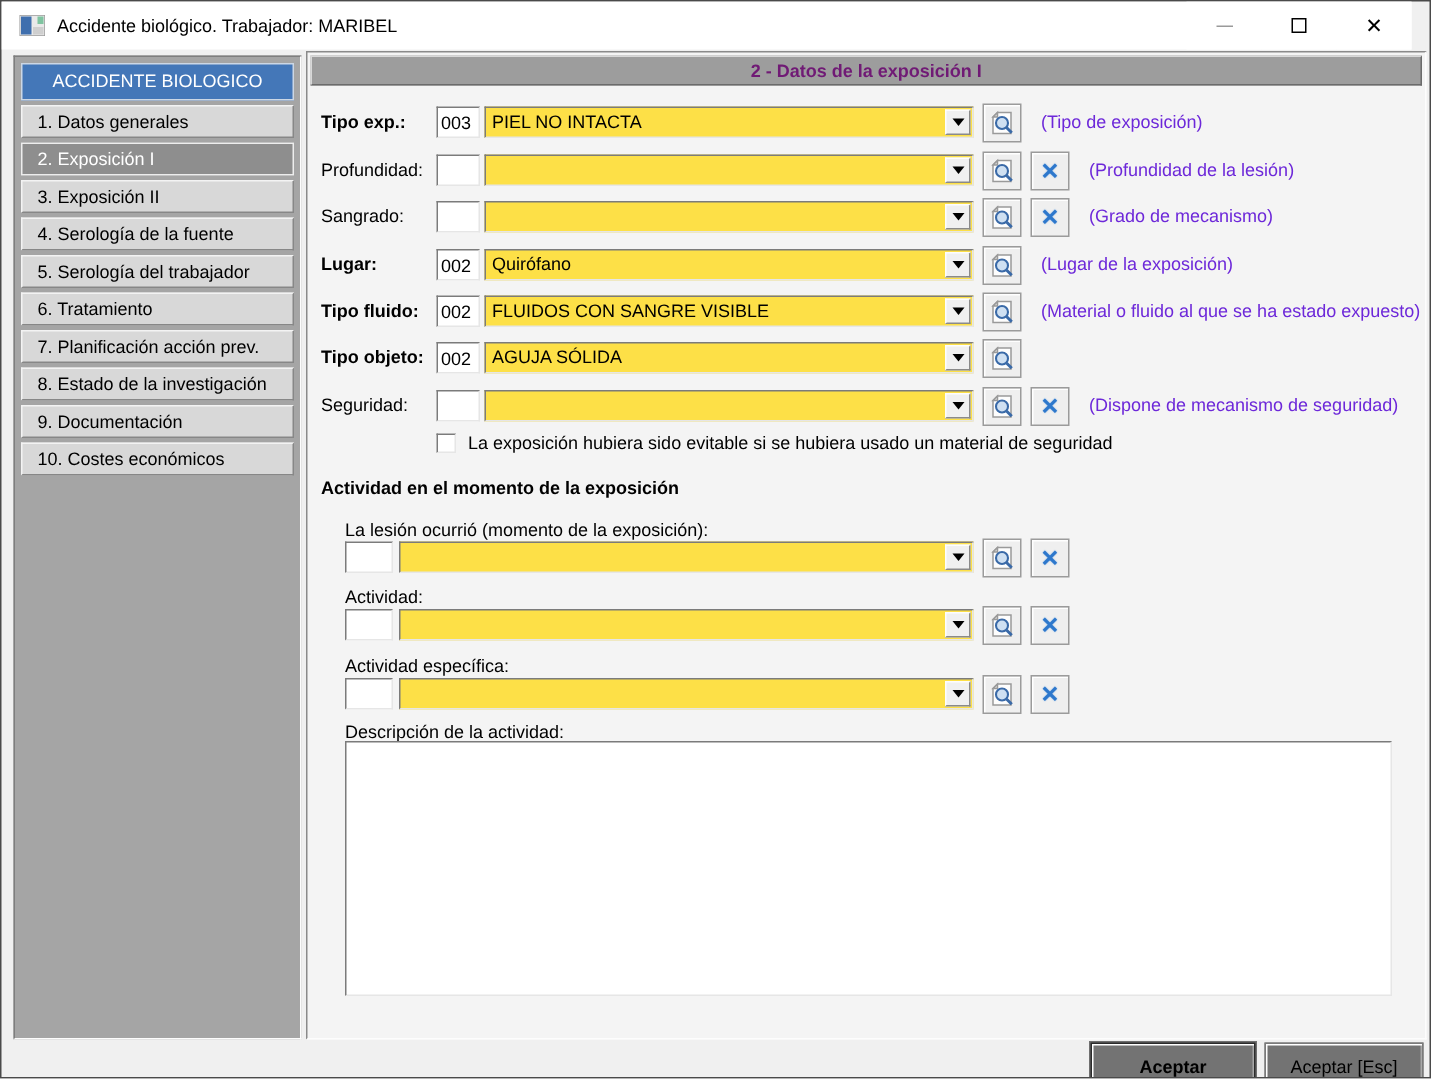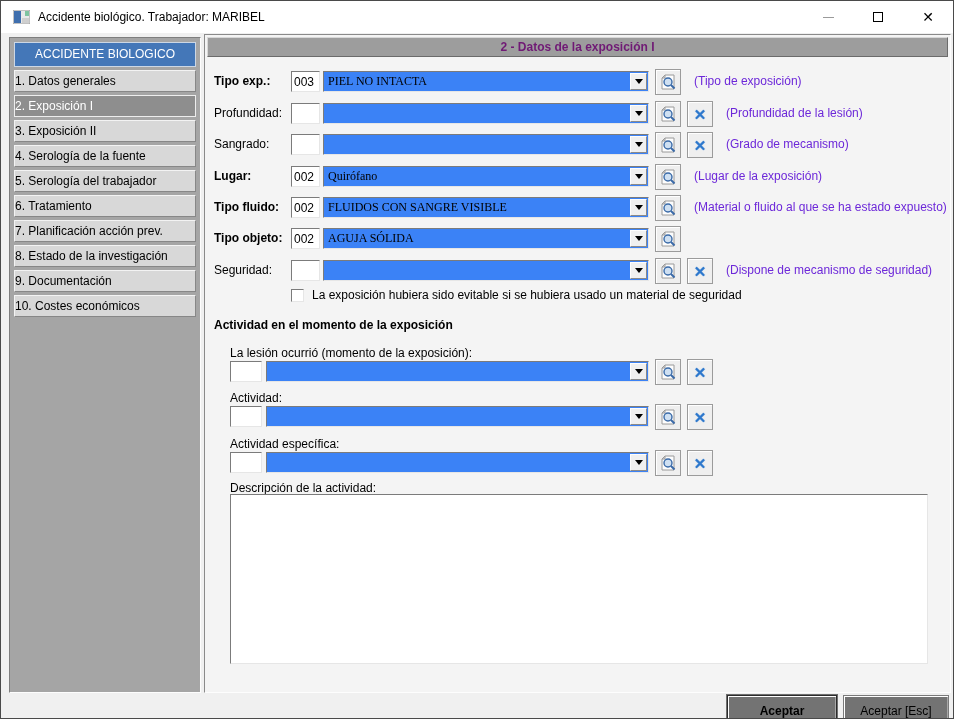--- a/index.html
+++ b/index.html
@@ -4,40 +4,40 @@
 <style>
   * { margin:0; padding:0; box-sizing:border-box; }
   html,body { background:#c8c8c8; }
   .window {
     position:relative; width:954px; height:719px;
     background:#f0f0f0; border:1px solid #4a4a4a;
     font-family:"Liberation Sans", sans-serif; font-size:12px; color:#000;
     overflow:hidden;
   }
   
-  .titlebar { position:absolute; top:0; left:0; right:0; height:32px; background:#ffffff; }
+  .titlebar { position:absolute; top:0; left:0; right:12px; height:32px; background:#ffffff; }
   .app-icon { position:absolute; left:12px; top:9px; width:17px; height:14px; }
   .win-title { position:absolute; left:37px; top:9px; font-size:12px; white-space:nowrap; }
   .win-controls { position:absolute; right:0; top:0; height:32px; display:flex; }
   .win-btn { width:50px; height:32px; display:flex; align-items:center; justify-content:center; background:#fff; border:none; cursor:default; }
   .glyph-min { width:11px; height:0; border-top:1px solid #9a9a9a; }
   .glyph-max { width:10px; height:10px; border:1px solid #000; background:transparent; }
   .glyph-close { font-size:14px; color:#000; line-height:1; }
   
   .sidebar {
     position:absolute; left:8px; top:36px; width:192px; height:656px;
     background:#a5a5a5; padding:4px;
     border:1px solid; border-color:#7e7e7e #fdfdfd #fdfdfd #7e7e7e;
   }
   .sb-header {
     height:25px; line-height:23px; text-align:center; color:#fff;
     background:#4477b8; border:1px solid #ccd7e5; margin-bottom:1px;
   }
   .sb-item {
-    margin-top:3px; height:22px; line-height:20px; padding-left:0;
+    margin-top:3px; height:22px; line-height:20px; padding-left:10px;
     background:#d8d8d8; color:#000; cursor:default;
     border:1px solid; border-color:#f3f3f3 #878787 #878787 #f3f3f3;
   }
   .sb-item.selected {
     background:#8e8e8e; color:#fff; border:1px solid #ededed;
   }
   
   .main {
     position:absolute; left:203px; top:33px; width:747px; height:659px;
     background:#f4f4f4;
@@ -50,22 +50,22 @@
   }
   .frow { position:absolute; left:0; height:26px; width:100%; }
   .flabel { position:absolute; left:9px; top:5px; white-space:nowrap; }
   .flabel.bold { font-weight:bold; }
   .codebox {
     position:absolute; top:2px; height:21px; background:#fff;
     border:1px solid; border-color:#7b7b7b #e6e6e6 #e6e6e6 #7b7b7b;
     font:12px "Liberation Sans", sans-serif; padding:0 2px; text-align:left;
   }
   .combo {
-    position:absolute; top:2px; height:21px; background:#3b82f6;
-    border:1px solid; border-color:#7b7b7b #e6e6e6 #e6e6e6 #7b7b7b;font-family:Liberation Serif, serif;
+    position:absolute; top:2px; height:21px; background:#fde047;
+    border:1px solid; border-color:#7b7b7b #e6e6e6 #e6e6e6 #7b7b7b;
   }
   .combo-text { position:absolute; left:4px; top:2px; right:20px; white-space:nowrap; overflow:hidden; }
   .combo-arrow {
     position:absolute; right:1px; top:1px; bottom:1px; width:17px;
     background:#f0f0f0; border:1px solid; border-color:#fdfdfd #8a8a8a #8a8a8a #fdfdfd;
     display:flex; align-items:center; justify-content:center;
   }
   .combo-arrow i { display:block; width:0; height:0;
     border-left:4px solid transparent; border-right:4px solid transparent; border-top:5px solid #000; }
   .toolbtn {

